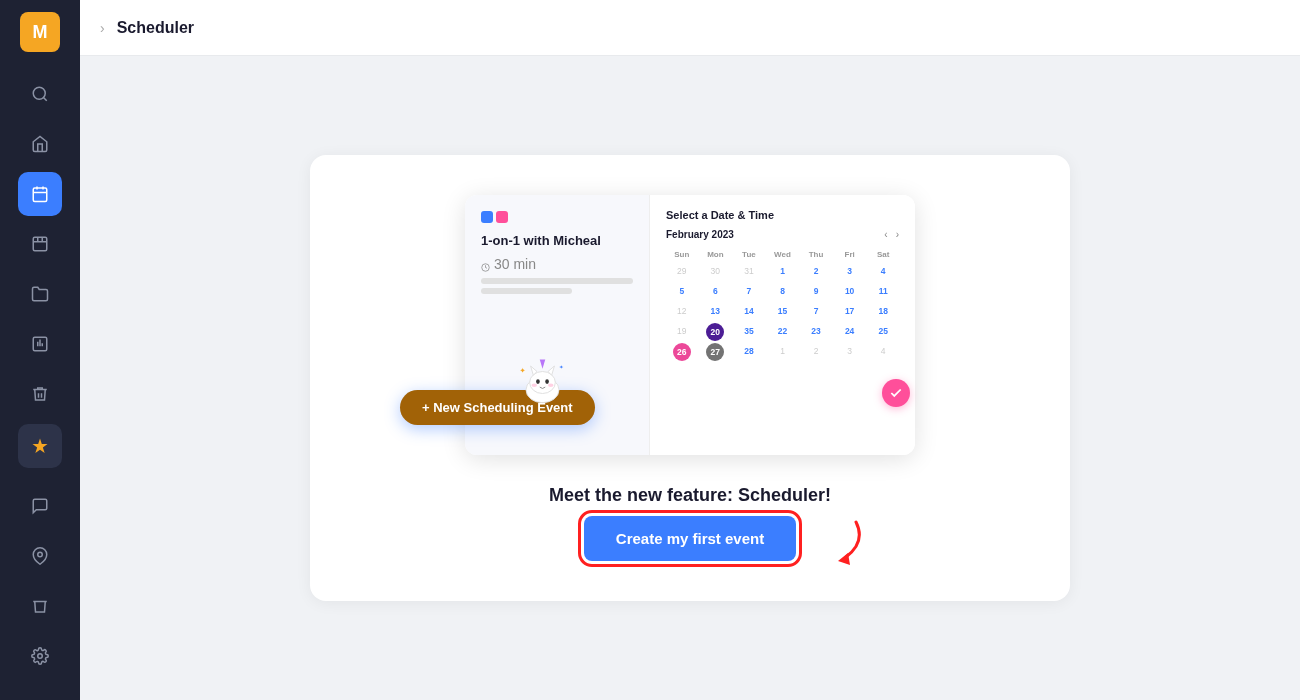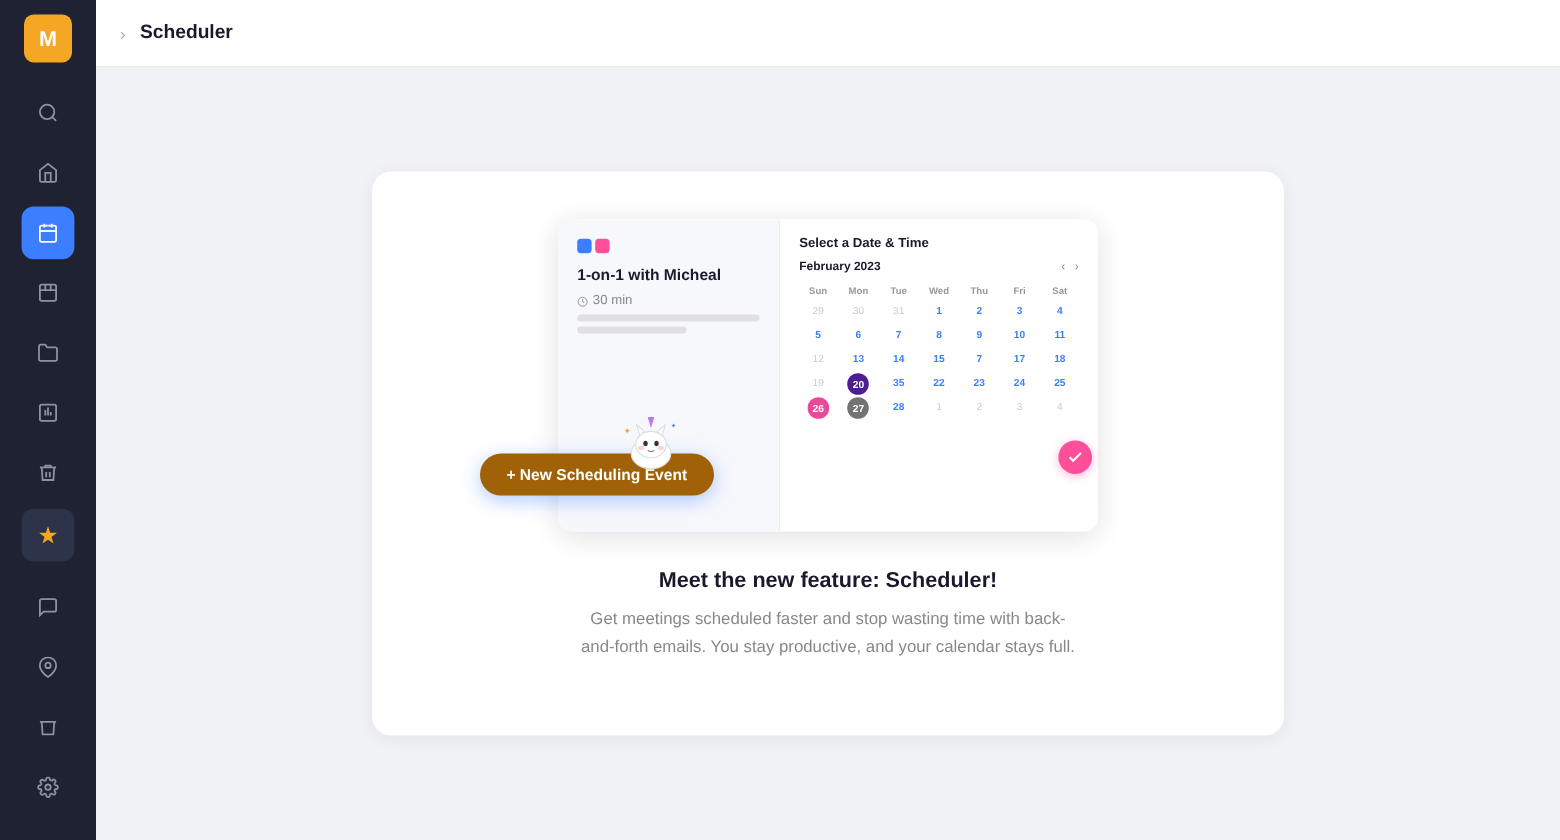--- a/index.html
+++ b/index.html
@@ -170,21 +170,21 @@
       height: 12px;
       border-radius: 3px;
     }
     .cal-title {
       font-size: 13px;
       font-weight: 700;
       color: #1a1a2e;
       margin-bottom: 8px;
     }
     .cal-duration {
-      font-size: 11px;
+      font-size: 14px;
       color: #888;
       display: flex;
       align-items: flex-end;
       gap: 4px;
       margin-bottom: 6px;
     }
     .cal-line {
       height: 6px;
       background: #e0e0e0;
       border-radius: 3px;
@@ -545,18 +545,27 @@
         <div class="new-event-btn">+ New Scheduling Event</div>
 
         <div class="check-badge">
           <svg width="14" height="14" viewBox="0 0 24 24" fill="none" stroke="white" stroke-width="3">
               <polyline points="20 6 9 17 4 12"></polyline>
             </svg>
         </div>
       </div>
 
       <div class="feature-title">Meet the new feature: Scheduler!</div>
-      <div class="feature-desc">Get meetings scheduled faster and stop wasting time with back-and-forth emails. You stay productive, and your calendar stays full.</div>
-
+
+      <div class="cta-wrapper">
+        <button class="cta-button">Create my first event</button>
+
+        <div class="arrow-indicator">
+          <svg width="80" height="50" viewBox="0 0 80 50">
+            <path d="M70 5 Q80 25 60 40" stroke="#ff2020" stroke-width="3" fill="none" stroke-linecap="round"></path>
+            <polygon points="52,44 62,36 64,48" fill="#ff2020"></polygon>
+          </svg>
+        </div>
+      </div>
 
     </div>
   </div>
 </div>
 
 </body></html>

